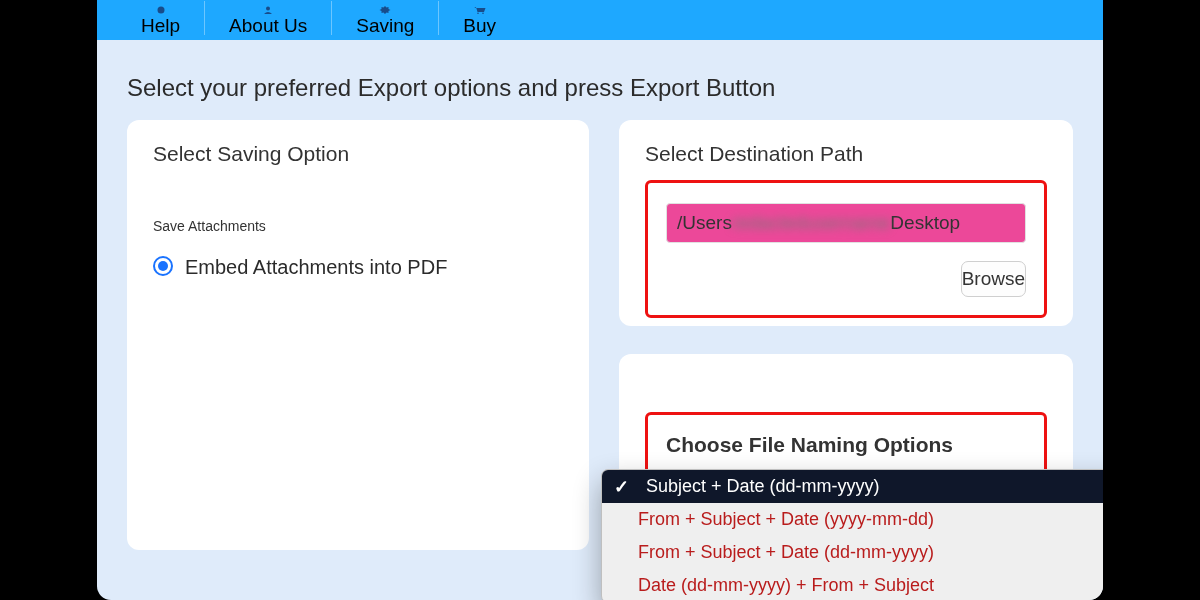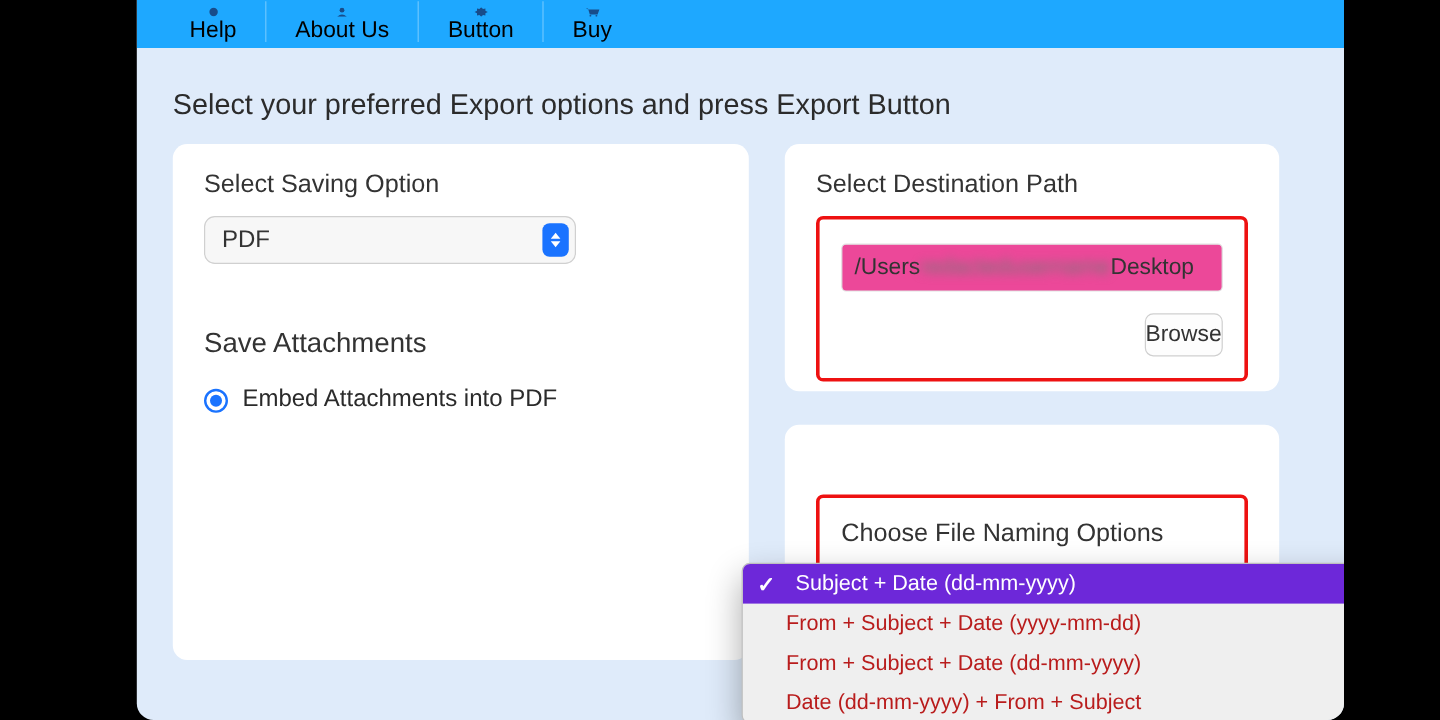--- a/index.html
+++ b/index.html
@@ -1,53 +1,53 @@
 <!DOCTYPE html>
 <html><head>
 <meta charset="utf-8">
 <style>
   html,body{margin:0;padding:0;width:1200px;height:600px;overflow:hidden;font-family:"Century Gothic","Avenir","Futura","Segoe UI",sans-serif;background:#000;}
-  .window{position:absolute;left:114px;top:0;width:1006px;height:600px;background:#dfebfa;border-radius:0 0 14px 14px;overflow:hidden;box-shadow:0 30px 60px rgba(0,0,0,.6);}
+  .window{position:absolute;left:97px;top:0;width:1006px;height:600px;background:#dfebfa;border-radius:0 0 14px 14px;overflow:hidden;box-shadow:0 30px 60px rgba(0,0,0,.6);}
   
   .nav{background:#1ea8ff;height:40px;display:flex;align-items:flex-end;padding:0 20px 5px 20px;box-sizing:border-box;}
   .nav-item{display:flex;flex-direction:column;align-items:center;justify-content:flex-end;padding:0 24px;border-left:1px solid rgba(255,255,255,.35);height:34px;cursor:pointer;}
   .nav-item:first-child{border-left:none;}
   .nav-item .lbl{color:#000;font-size:19px;line-height:1;}
   .nav-ic{width:14px;height:8px;margin-bottom:2px;display:flex;align-items:center;justify-content:center;}
   .nav-ic svg{width:14px;height:8px;}
   .nav-ic path,.nav-ic circle{fill:#184c8a;}
   
   .instr{font-size:24px;color:#2b2b2b;margin:34px 30px 18px 30px;}
   .cols{display:flex;gap:30px;padding:0 30px;}
   .card{background:#fff;border-radius:12px;padding:22px 26px;box-sizing:border-box;}
   .card.left{width:480px;height:430px;}
-  .card.right{width:412px;}
+  .card.right{width:454px;}
   .sec-title{font-size:21px;color:#333;margin-bottom:14px;}
   
   .dd{position:relative;width:310px;height:40px;border:1px solid #d0d0d0;border-radius:9px;background:#f7f7f7;display:flex;align-items:center;padding:0 14px;color:#333;font-size:20px;cursor:pointer;box-sizing:border-box;}
   .dd .chev{position:absolute;right:5px;top:5px;width:22px;height:28px;border-radius:6px;background:#1a73ff;display:flex;flex-direction:column;align-items:center;justify-content:center;gap:2px;}
   .dd .chev::before,.dd .chev::after{content:"";width:0;height:0;border-left:4px solid transparent;border-right:4px solid transparent;}
   .dd .chev::before{border-bottom:5px solid #fff;}
   .dd .chev::after{border-top:5px solid #fff;}
-  .subhdr{font-size:23px;color:#333;margin-top:52px;margin-bottom:22px;}
-  .radio-row{display:flex;align-items:flex-end;gap:12px;margin:8px 0;font-size:20px;color:#2b2b2b;cursor:pointer;}
+  .subhdr{font-size:14px;color:#333;margin-top:52px;margin-bottom:22px;}
+  .radio-row{display:flex;align-items:flex-start;gap:12px;margin:8px 0;font-size:20px;color:#2b2b2b;cursor:pointer;}
   .radio{width:20px;height:20px;border-radius:50%;border:2px solid #bbb;box-sizing:border-box;display:flex;align-items:center;justify-content:center;}
   .radio.sel{border-color:#1a73ff;}
   .radio.sel::after{content:"";width:10px;height:10px;border-radius:50%;background:#1a73ff;}
   
   .dest-box{border:3px solid #e11;border-radius:6px;padding:20px 18px 18px 18px;background:#fff;margin-top:8px;}
   .path-input{width:100%;height:40px;border:1px solid #e1e1e1;background:#ec4899;border-radius:4px;padding:0 10px;box-sizing:border-box;font-size:19px;color:#333;display:flex;align-items:center;}
   .path-input .blur{filter:blur(4px);color:#777;}
   .browse-row{display:flex;justify-content:flex-end;margin-top:18px;}
   .btn{border:1px solid #cfcfcf;background:#fdfdfd;border-radius:7px;padding:6px 0;font-size:19px;color:#333;cursor:pointer;}
-  .naming-box{border:3px solid #e11;border-radius:6px;padding:18px;background:#fff;margin-top:36px;}
+  .naming-box{border:3px solid #e11;border-radius:6px;padding:18px;background:#fff;margin-top:36px;font-weight:bold;}
   
   .menu{position:absolute;left:504px;top:469px;width:540px;background:#efefef;border:1px solid #bfbfbf;border-radius:7px;box-shadow:0 12px 28px rgba(0,0,0,.32);overflow:hidden;}
   .menu-item{height:33px;display:flex;align-items:center;padding:0 16px 0 36px;font-size:18px;color:#b91c1c;cursor:pointer;position:relative;}
-  .menu-item.sel{background:#6d28d9;color:#fff;padding-left:44px;}
+  .menu-item.sel{background:#0f172a;color:#fff;padding-left:44px;}
   .menu-item.sel::before{content:"✓";position:absolute;left:12px;font-weight:bold;}
 </style>
 </head>
 <body>
 
 <div class="window">
 
   <div class="nav">
     <div class="nav-item">
       <span class="nav-ic">
@@ -65,45 +65,41 @@
           </svg>
         </span>
       <span class="lbl">About Us</span>
     </div>
     <div class="nav-item">
       <span class="nav-ic">
           <svg viewBox="0 0 14 8">
             <path d="M7 0 L8.5 1.5 L10.5 1 L10.5 3 L12.5 4 L10.5 5 L10.5 7 L8.5 6.5 L7 8 L5.5 6.5 L3.5 7 L3.5 5 L1.5 4 L3.5 3 L3.5 1 L5.5 1.5 Z"></path>
           </svg>
         </span>
-      <span class="lbl">Button</span>
+      <span class="lbl">Saving</span>
     </div>
     <div class="nav-item">
       <span class="nav-ic">
           <svg viewBox="0 0 14 8">
             <path d="M1 1 L3 1 L4.5 6 L11 6 L12.5 2 L3.5 2"></path>
             <circle cx="5" cy="7.2" r="0.8"></circle>
             <circle cx="10" cy="7.2" r="0.8"></circle>
           </svg>
         </span>
       <span class="lbl">Buy</span>
     </div>
   </div>
 
   <div class="instr">Select your preferred Export options and press Export Button</div>
 
   <div class="cols">
 
     <div class="card left">
       <div class="sec-title">Select Saving Option</div>
 
-      <div class="dd">
-        <span>PDF</span>
-        <span class="chev"></span>
-      </div>
 
       <div class="subhdr">Save Attachments</div>
 
       <div class="radio-row">
         <span class="radio sel"></span>
         <span>Embed Attachments into PDF</span>
       </div>
     </div>
 
     <div style="display:flex;flex-direction:column;">

